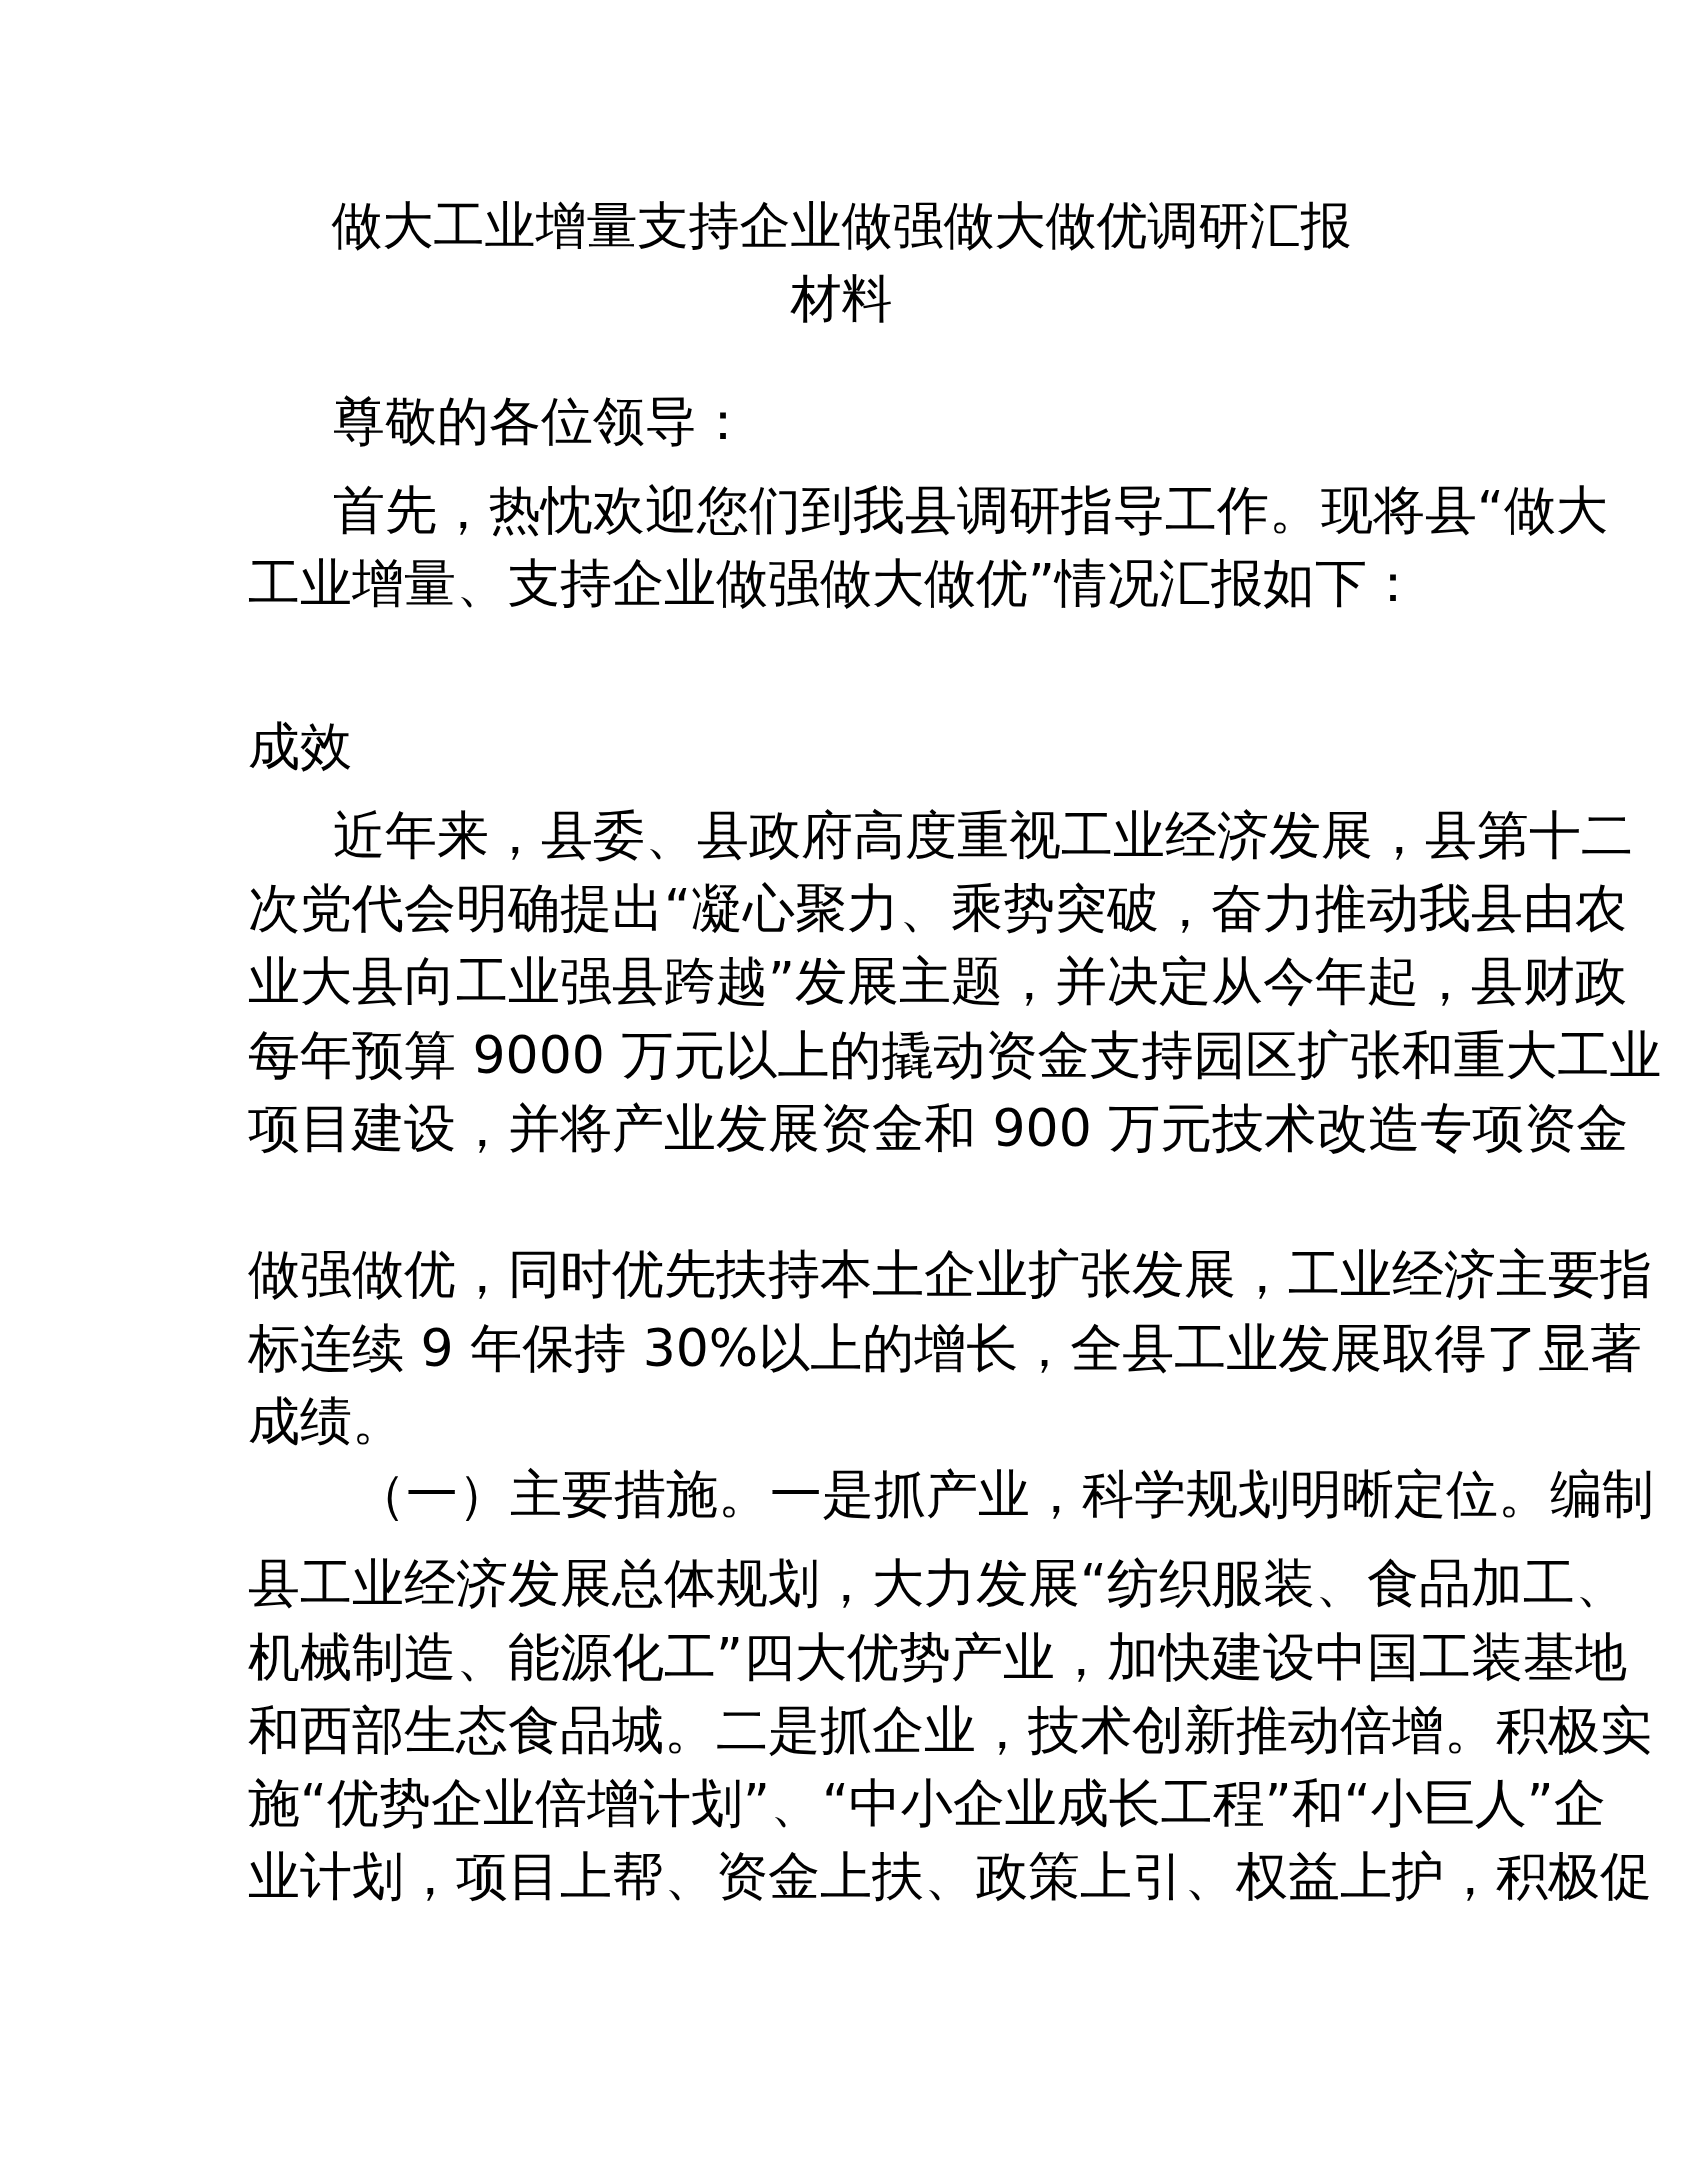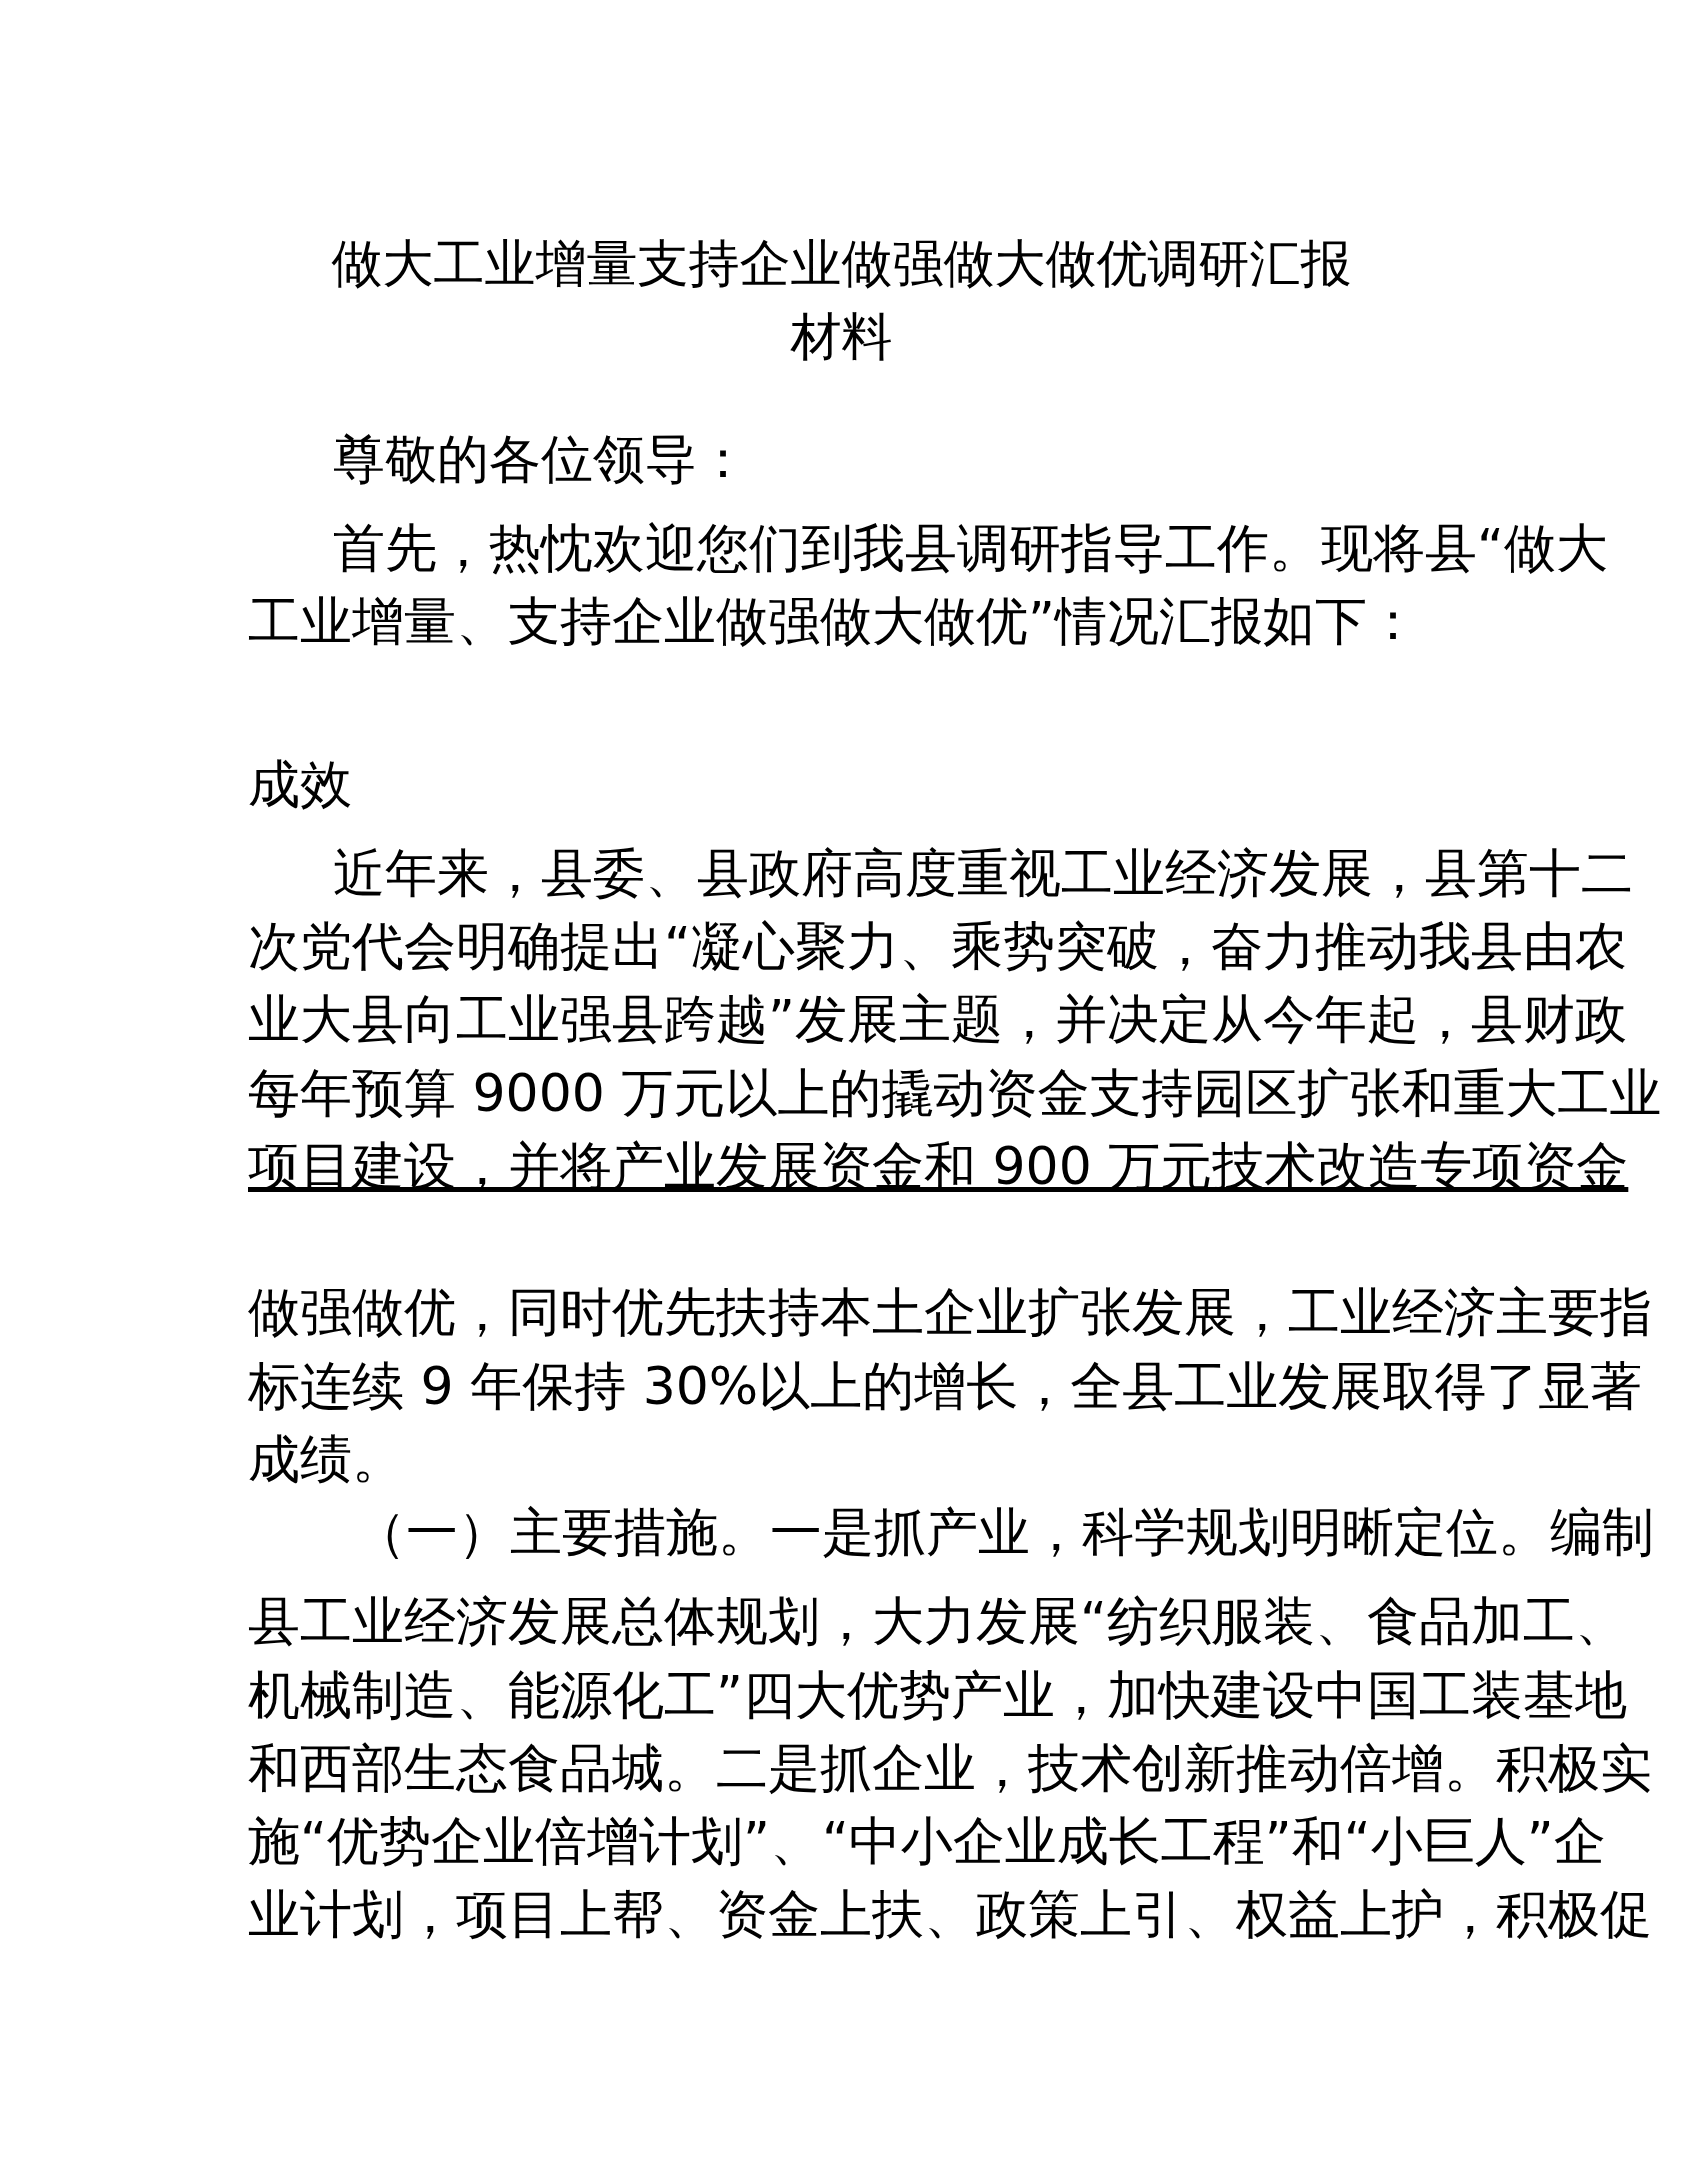--- a/index.html
+++ b/index.html
@@ -14,21 +14,20 @@
     overflow: hidden;
     font-family: "DejaVu Sans", "Liberation Sans", sans-serif;
     color: #000000;
   }
   .page {
     position: absolute;
     left: 0; top: 0;
     width: 1683px;
     height: 1579px;
     background: #ffffff;
-    margin-top: 38px;
   }
   .title-line {
     position: absolute;
     left: 0;
     width: 1683px;
     text-align: center;
     font-size: 51px;
     line-height: 59px;
     white-space: nowrap;
     letter-spacing: 0px;
@@ -67,21 +66,21 @@
 
   <div class="line indent" style="top:485px;">首先，热忱欢迎您们到我县调研指导工作。现将县“做大</div>
   <div class="line last" style="top:558px;">工业增量、支持企业做强做大做优”情况汇报如下：</div>
 
   <div class="line last" style="top:721px;">成效</div>
 
   <div class="line indent" style="top:810px;">近年来，县委、县政府高度重视工业经济发展，县第十二</div>
   <div class="line" style="top:883px;">次党代会明确提出“凝心聚力、乘势突破，奋力推动我县由农</div>
   <div class="line" style="top:956px;">业大县向工业强县跨越”发展主题，并决定从今年起，县财政</div>
   <div class="line" style="top:1030px;">每年预算 9000 万元以上的撬动资金支持园区扩张和重大工业</div>
-  <div class="line" style="top:1103px;text-decoration:underline;">项目建设，并将产业发展资金和 900 万元技术改造专项资金</div>
+  <div class="line" style="top:1103px;">项目建设，并将产业发展资金和 900 万元技术改造专项资金</div>
   <div class="line" style="top:1249px;">做强做优，同时优先扶持本土企业扩张发展，工业经济主要指</div>
   <div class="line" style="top:1323px;">标连续 9 年保持 30%以上的增长，全县工业发展取得了显著</div>
   <div class="line last" style="top:1396px;">成绩。</div>
 
   <div class="line indent2" style="top:1469px;">（一）主要措施。一是抓产业，科学规划明晰定位。编制</div>
   <div class="line" style="top:1558px;">县工业经济发展总体规划，大力发展“纺织服装、食品加工、</div>
   <div class="line" style="top:1705px;">和西部生态食品城。二是抓企业，技术创新推动倍增。积极实</div>
   <div class="line" style="top:1632px;">机械制造、能源化工”四大优势产业，加快建设中国工装基地</div>
   <div class="line" style="top:1778px;">施“优势企业倍增计划”、“中小企业成长工程”和“小巨人”企</div>
   <div class="line" style="top:1851px;">业计划，项目上帮、资金上扶、政策上引、权益上护，积极促</div>

